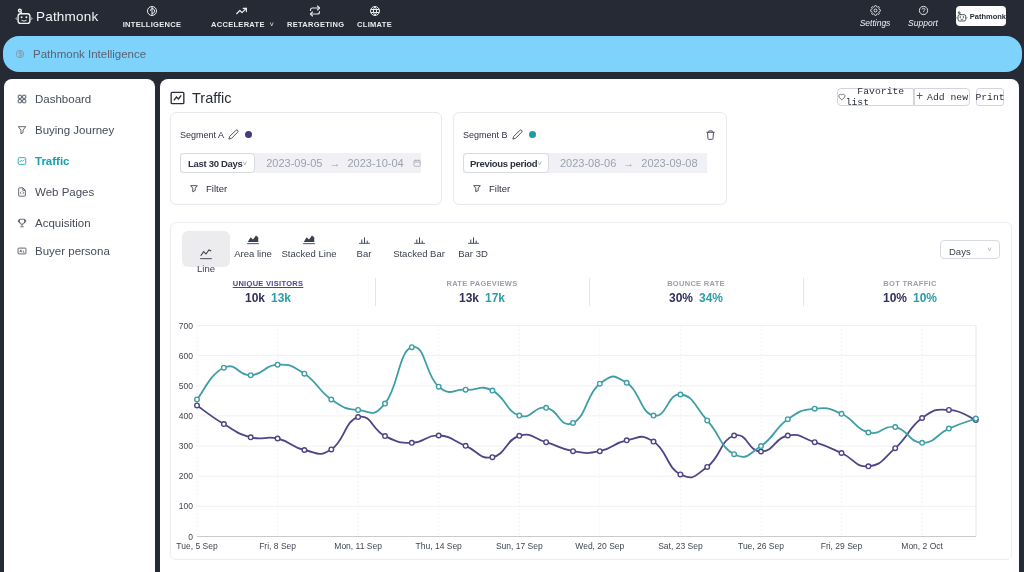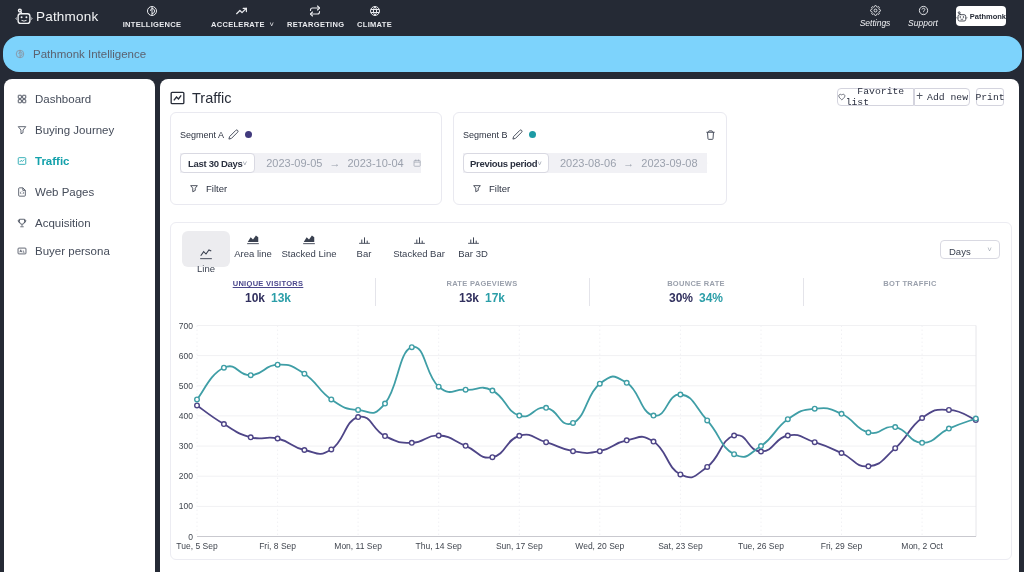--- a/index.html
+++ b/index.html
@@ -343,20 +343,21 @@
 <div class="metric" style="left:375px;">
   <div class="ml">RATE PAGEVIEWS</div>
   <div class="mv">13k<span class="tl">17k</span></div>
 </div>
 <div class="metric" style="left:589px;">
   <div class="ml">BOUNCE RATE</div>
   <div class="mv">30%<span class="tl">34%</span></div>
 </div>
 <div class="metric" style="left:803px;">
   <div class="ml">BOT TRAFFIC</div>
+  <div class="mv">10%<span class="tl">10%</span></div>
 </div>
 <div class="mdiv" style="left:375px;"></div>
 <div class="mdiv" style="left:589px;"></div>
 <div class="mdiv" style="left:803px;"></div>
 
 <svg style="position:absolute; left:0; top:0;" width="1024" height="572" viewBox="0 0 1024 572">
 <line x1="197" y1="506.4" x2="976" y2="506.4" stroke="#f1f1f3" stroke-width="1"></line>
 <line x1="197" y1="476.2" x2="976" y2="476.2" stroke="#f1f1f3" stroke-width="1"></line>
 <line x1="197" y1="446.1" x2="976" y2="446.1" stroke="#f1f1f3" stroke-width="1"></line>
 <line x1="197" y1="415.9" x2="976" y2="415.9" stroke="#f1f1f3" stroke-width="1"></line>

